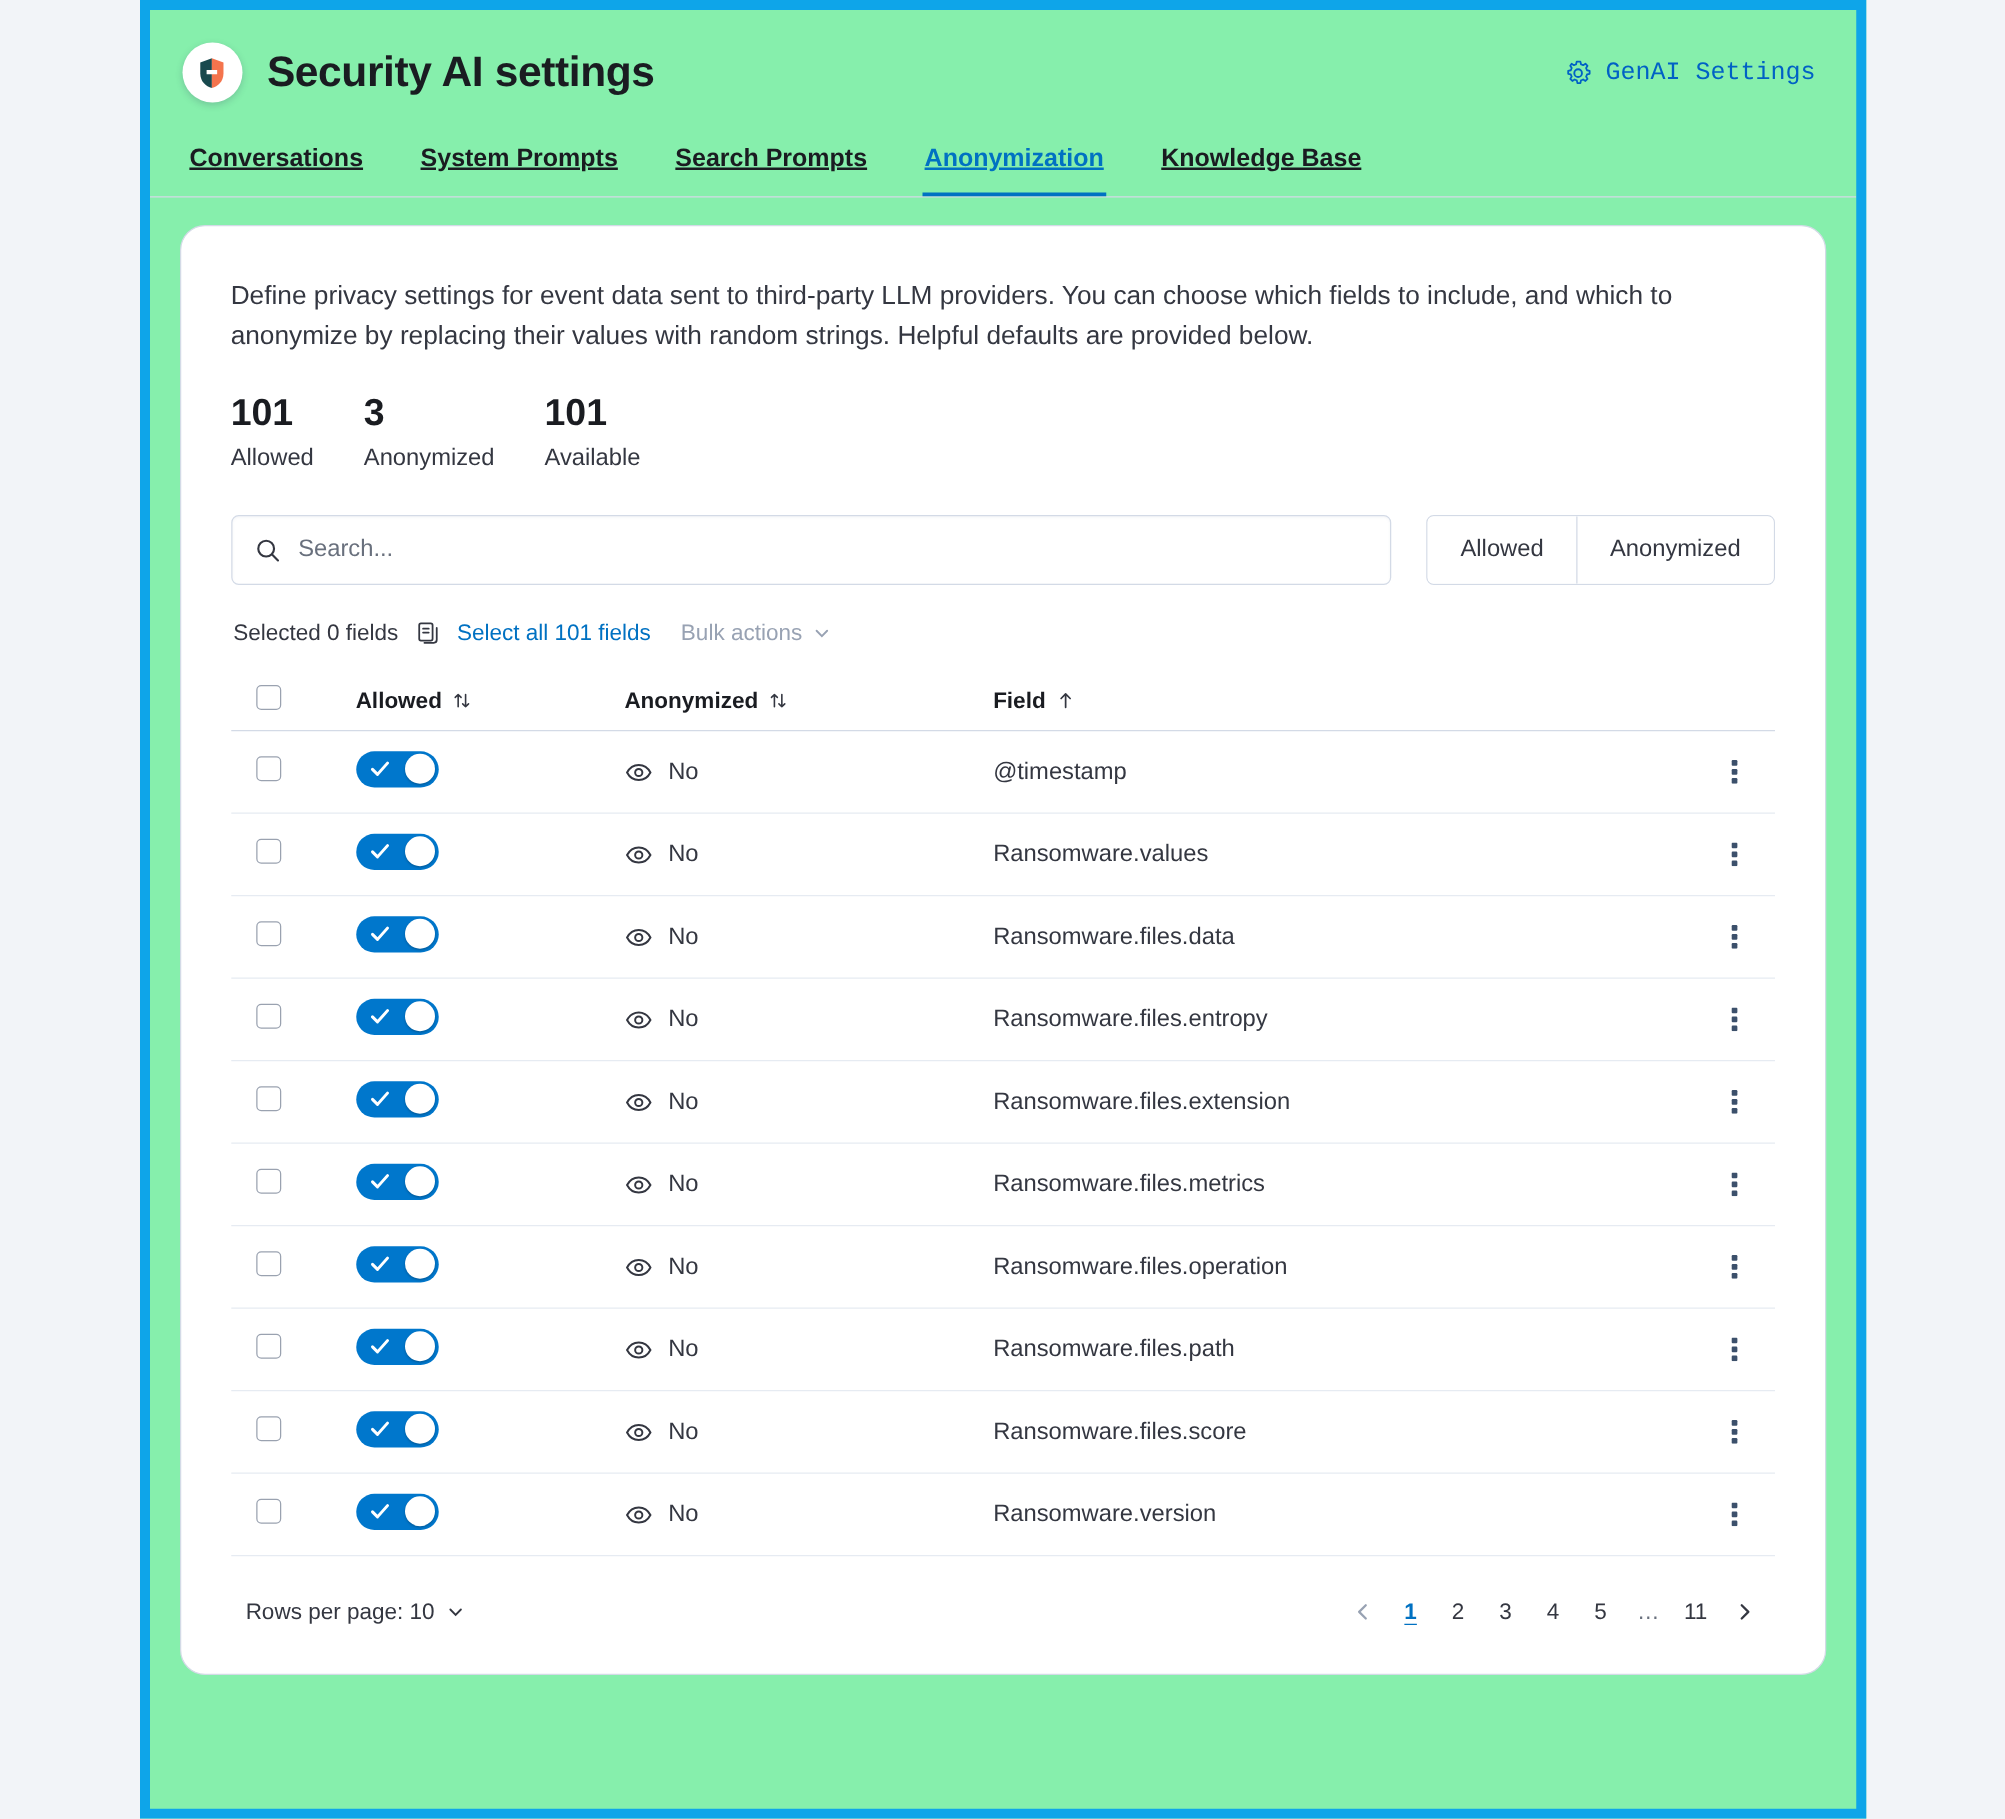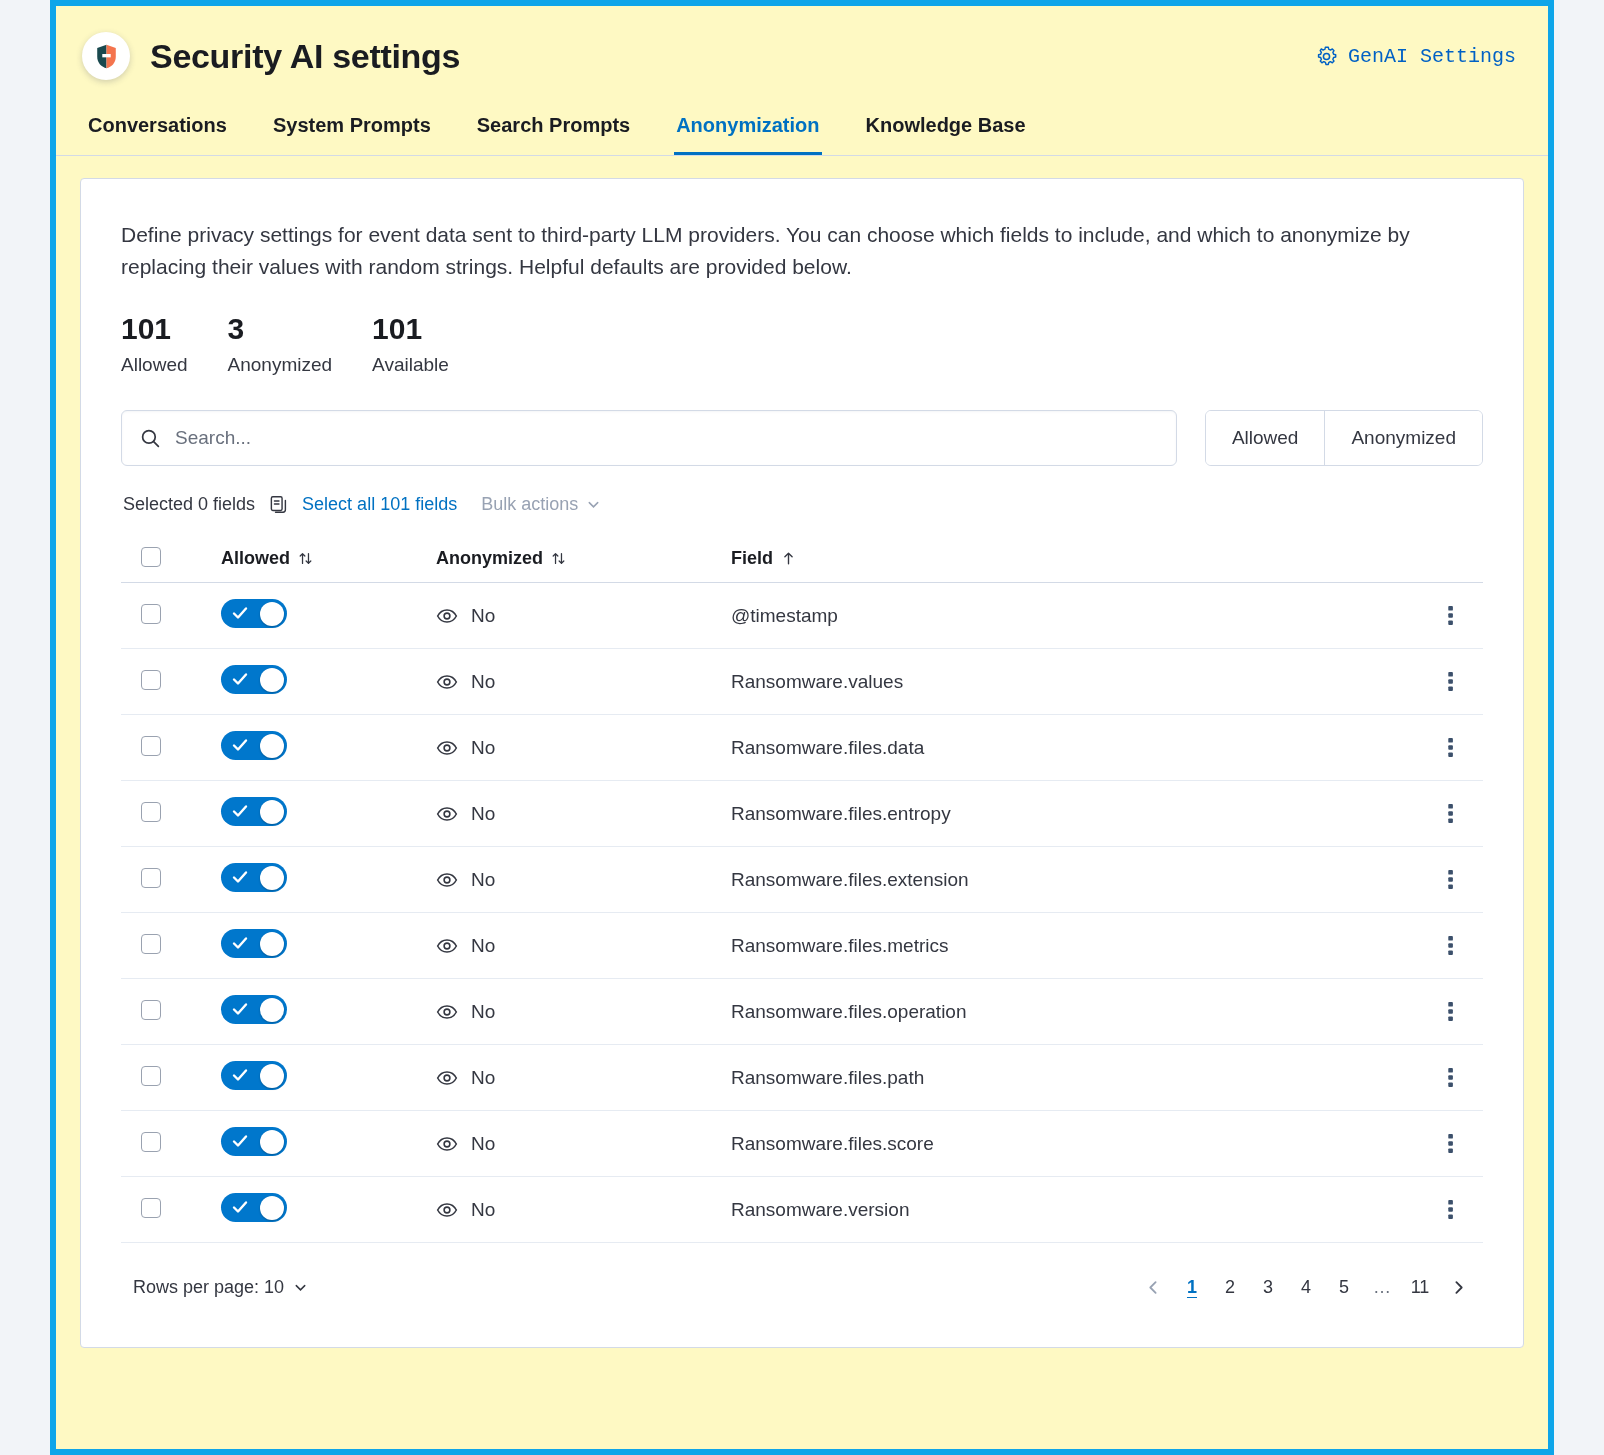--- a/index.html
+++ b/index.html
@@ -1,20 +1,20 @@
 <!DOCTYPE html>
 <html><head>
 <meta charset="utf-8">
 <style>
   * { box-sizing: border-box; margin: 0; padding: 0; }
   html,body { background:#f2f4f8; }
   body { font-family: "Liberation Sans", "DejaVu Sans", sans-serif; color:#343741; }
   .page {
-    width: 1504px; height: 1455px; margin: 0 auto; background:#fef9c3;
-    border: 6px solid #0ea5e9; overflow: hidden; position: relative;
+    width: 1381px; height: 1455px; margin: 0 auto; background:#86efac;
+    border: 8px solid #0ea5e9; overflow: hidden; position: relative;
   }
 
   
   .page-header {
     display:flex; align-items:center; justify-content:space-between;
     padding: 26px 32px 0 26px;
   }
   .title-group { display:flex; align-items:center; gap:20px; }
   .app-logo {
     width:48px; height:48px; border-radius:50%; background:#fff;
@@ -25,27 +25,28 @@
     display:flex; align-items:center; gap:10px; background:none; border:none; cursor:pointer;
     color:#0061c5; font-size:20px; font-weight:500; font-family:Liberation Mono, monospace;
   }
 
   
   .tabs { display:flex; gap:42px; padding: 34px 30px 0 30px; border-bottom:1px solid #d3dae6; }
   .tab {
     background:none; border:none; cursor:pointer; font-family:inherit;
     font-size:20px; font-weight:700; color:#1a1c21; padding:0 2px 15px 2px;
     border-bottom:3px solid transparent;
+    text-decoration:underline;
   }
   .tab.active { color:#0071c2; border-bottom-color:#0071c2; }
 
   
   .panel {
-    margin: 22px 24px 24px 24px; border:1px solid #d3dae6; border-radius:4px;
-    padding: 40px 40px 44px 40px; background:#fff;
+    margin: 22px 24px 24px 24px; border:1px solid #d3dae6; border-radius:20px;
+    padding: 40px 40px 34px 40px; background:#fff;
   }
   .description { font-size:21px; line-height:1.5; color:#343741; max-width:1420px; margin-bottom:30px; }
 
   .stats-row { display:flex; gap:40px; margin-bottom:34px; }
   .stat-value { font-size:30px; font-weight:700; color:#1a1c21; margin-bottom:8px; }
   .stat-label { font-size:19px; color:#343741; }
 
   .search-row { display:flex; align-items:stretch; gap:28px; margin-bottom:28px; }
   .search-box {
     flex:1; display:flex; align-items:center; gap:14px; height:56px;

